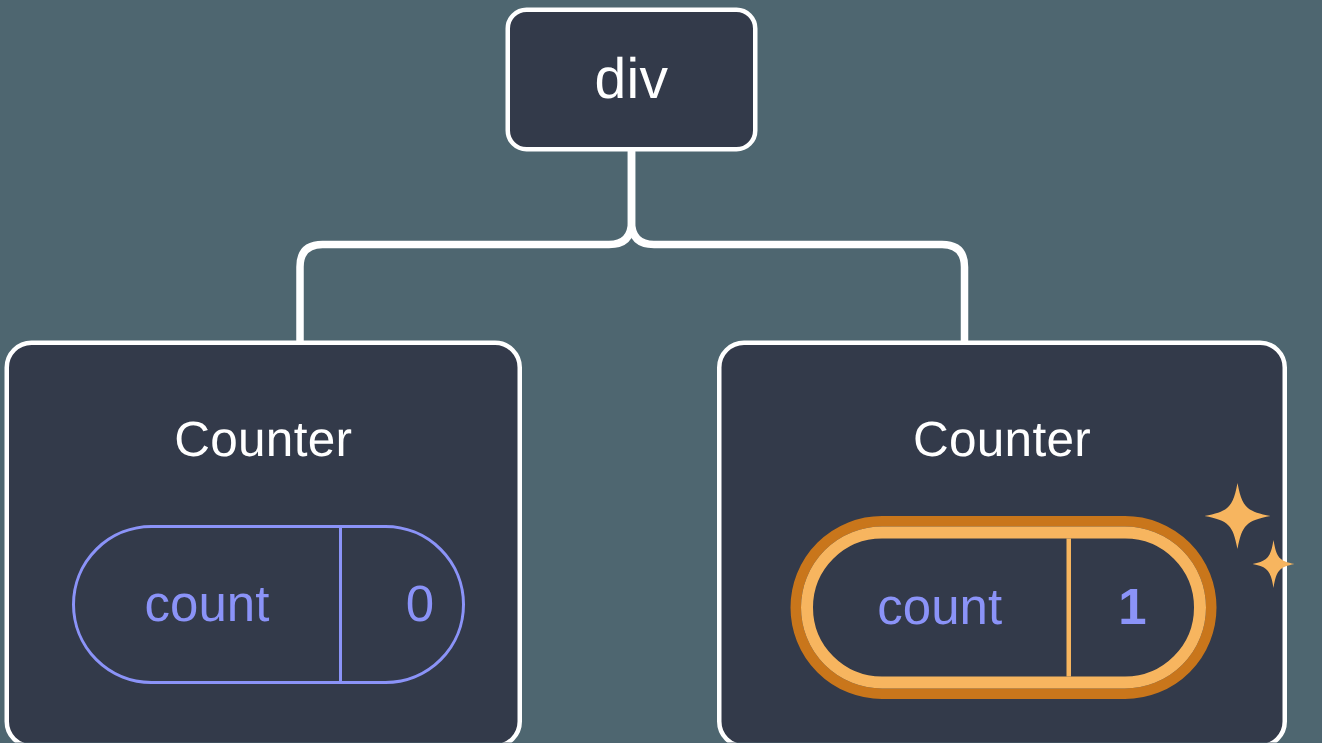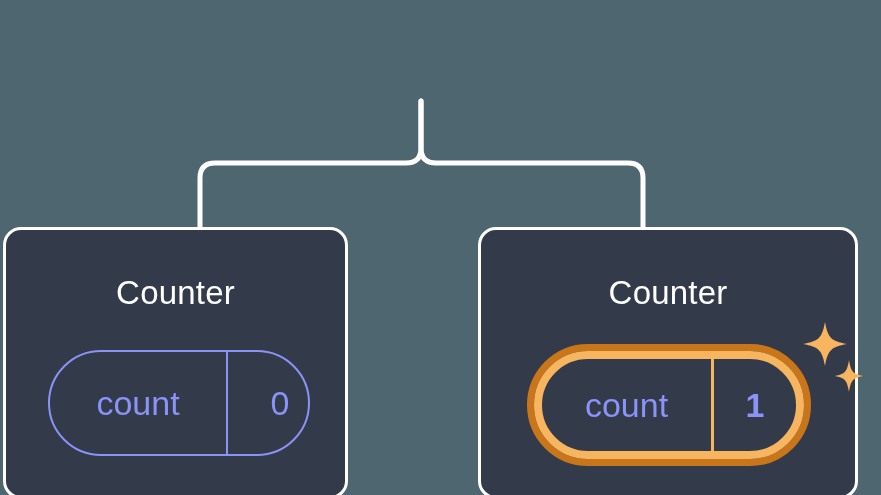--- a/index.html
+++ b/index.html
@@ -167,20 +167,23 @@
              L215,163
              Q200,163 200,178
              L200,227" fill="none" stroke="#ffffff" stroke-width="5" stroke-linecap="round" stroke-linejoin="round"></path>
     <path d="M421,101 L421,148
              Q421,163 436,163
              L628,163
              Q643,163 643,178
              L643,227" fill="none" stroke="#ffffff" stroke-width="5" stroke-linecap="round" stroke-linejoin="round"></path>
   </svg>
 
+  <div class="node node-root">
+    <span class="node-label-root">div</span>
+  </div>
 
   <div class="node node-child node-child-left">
     <div class="card-inner">
       <div class="node-title">Counter</div>
 
       <div class="pill pill-plain">
         <div class="pill-key">count</div>
         <div class="pill-val">0</div>
       </div>
     </div>

